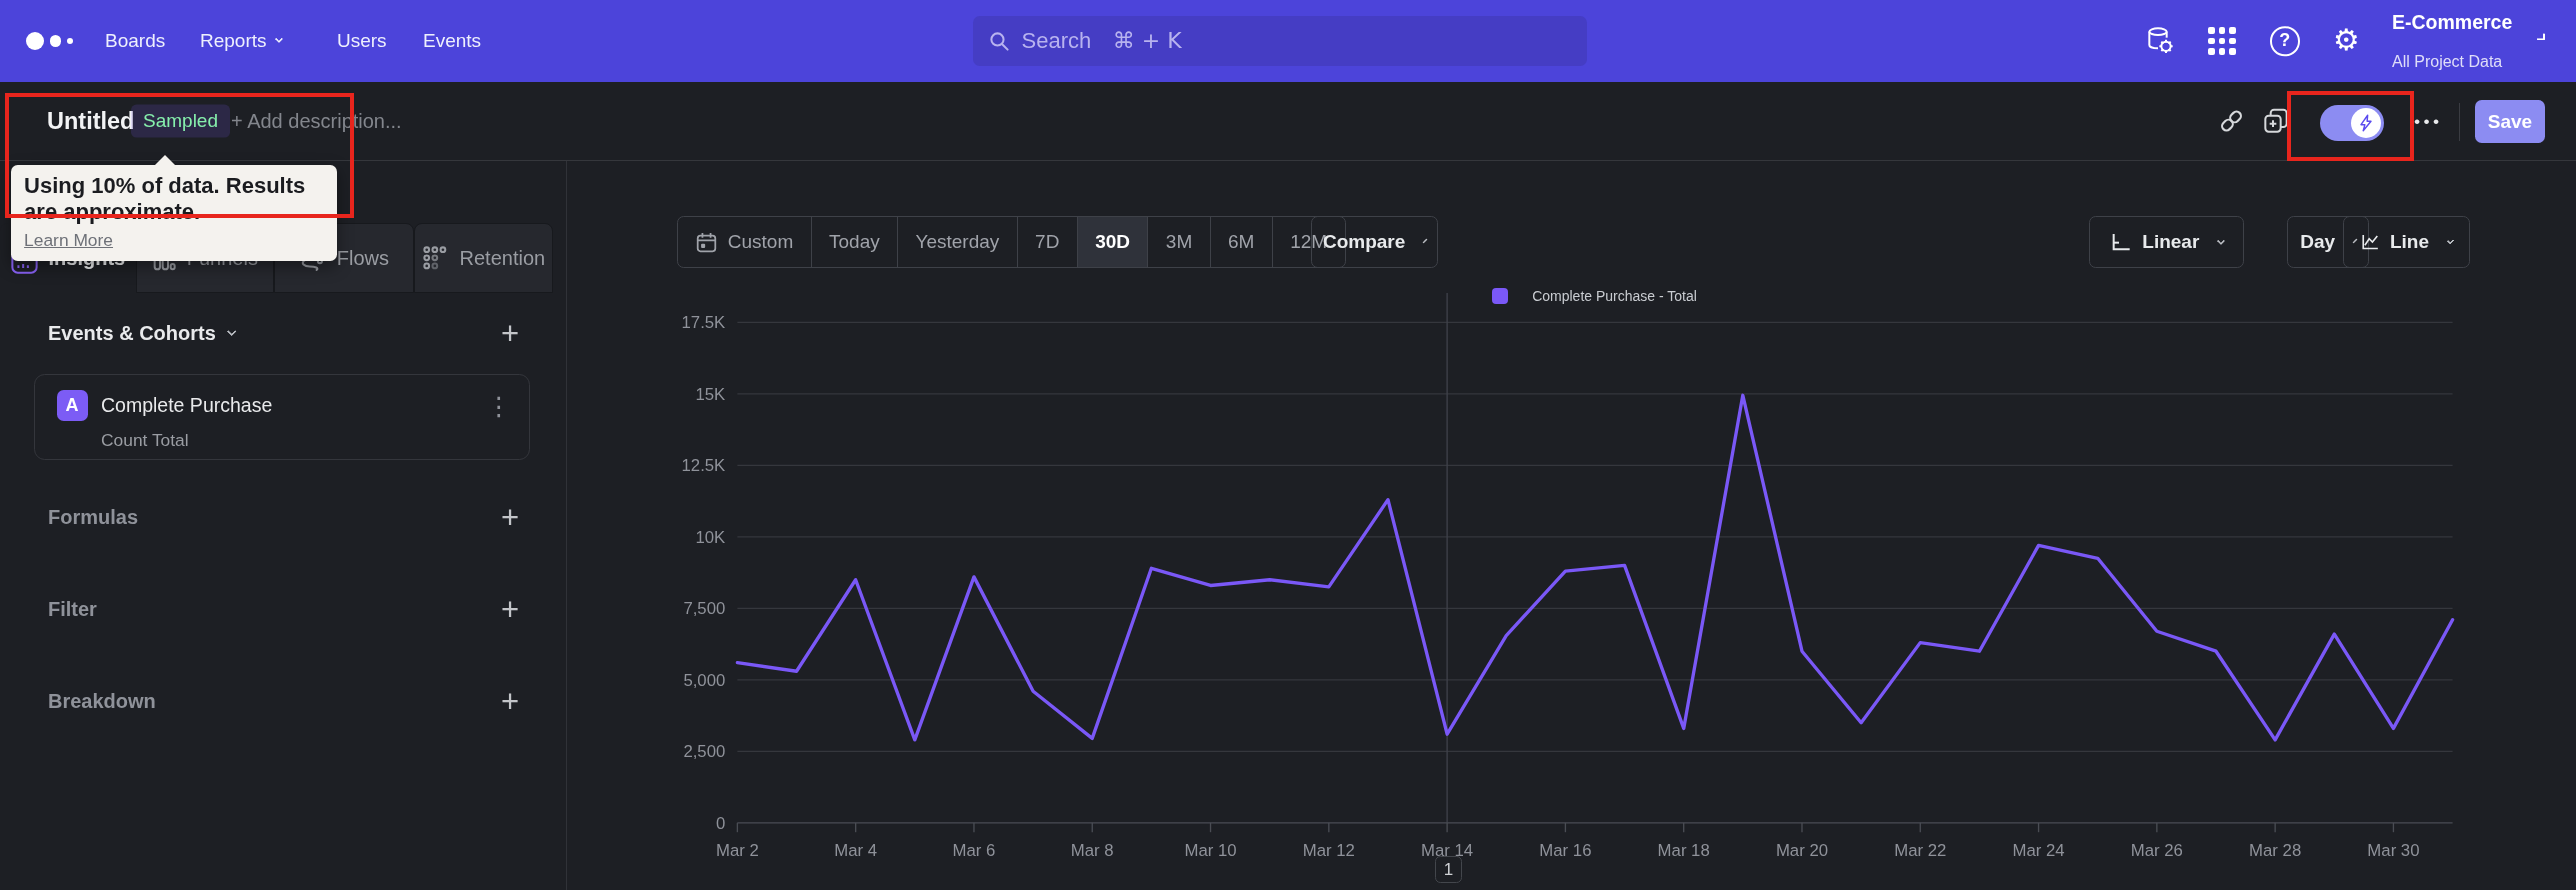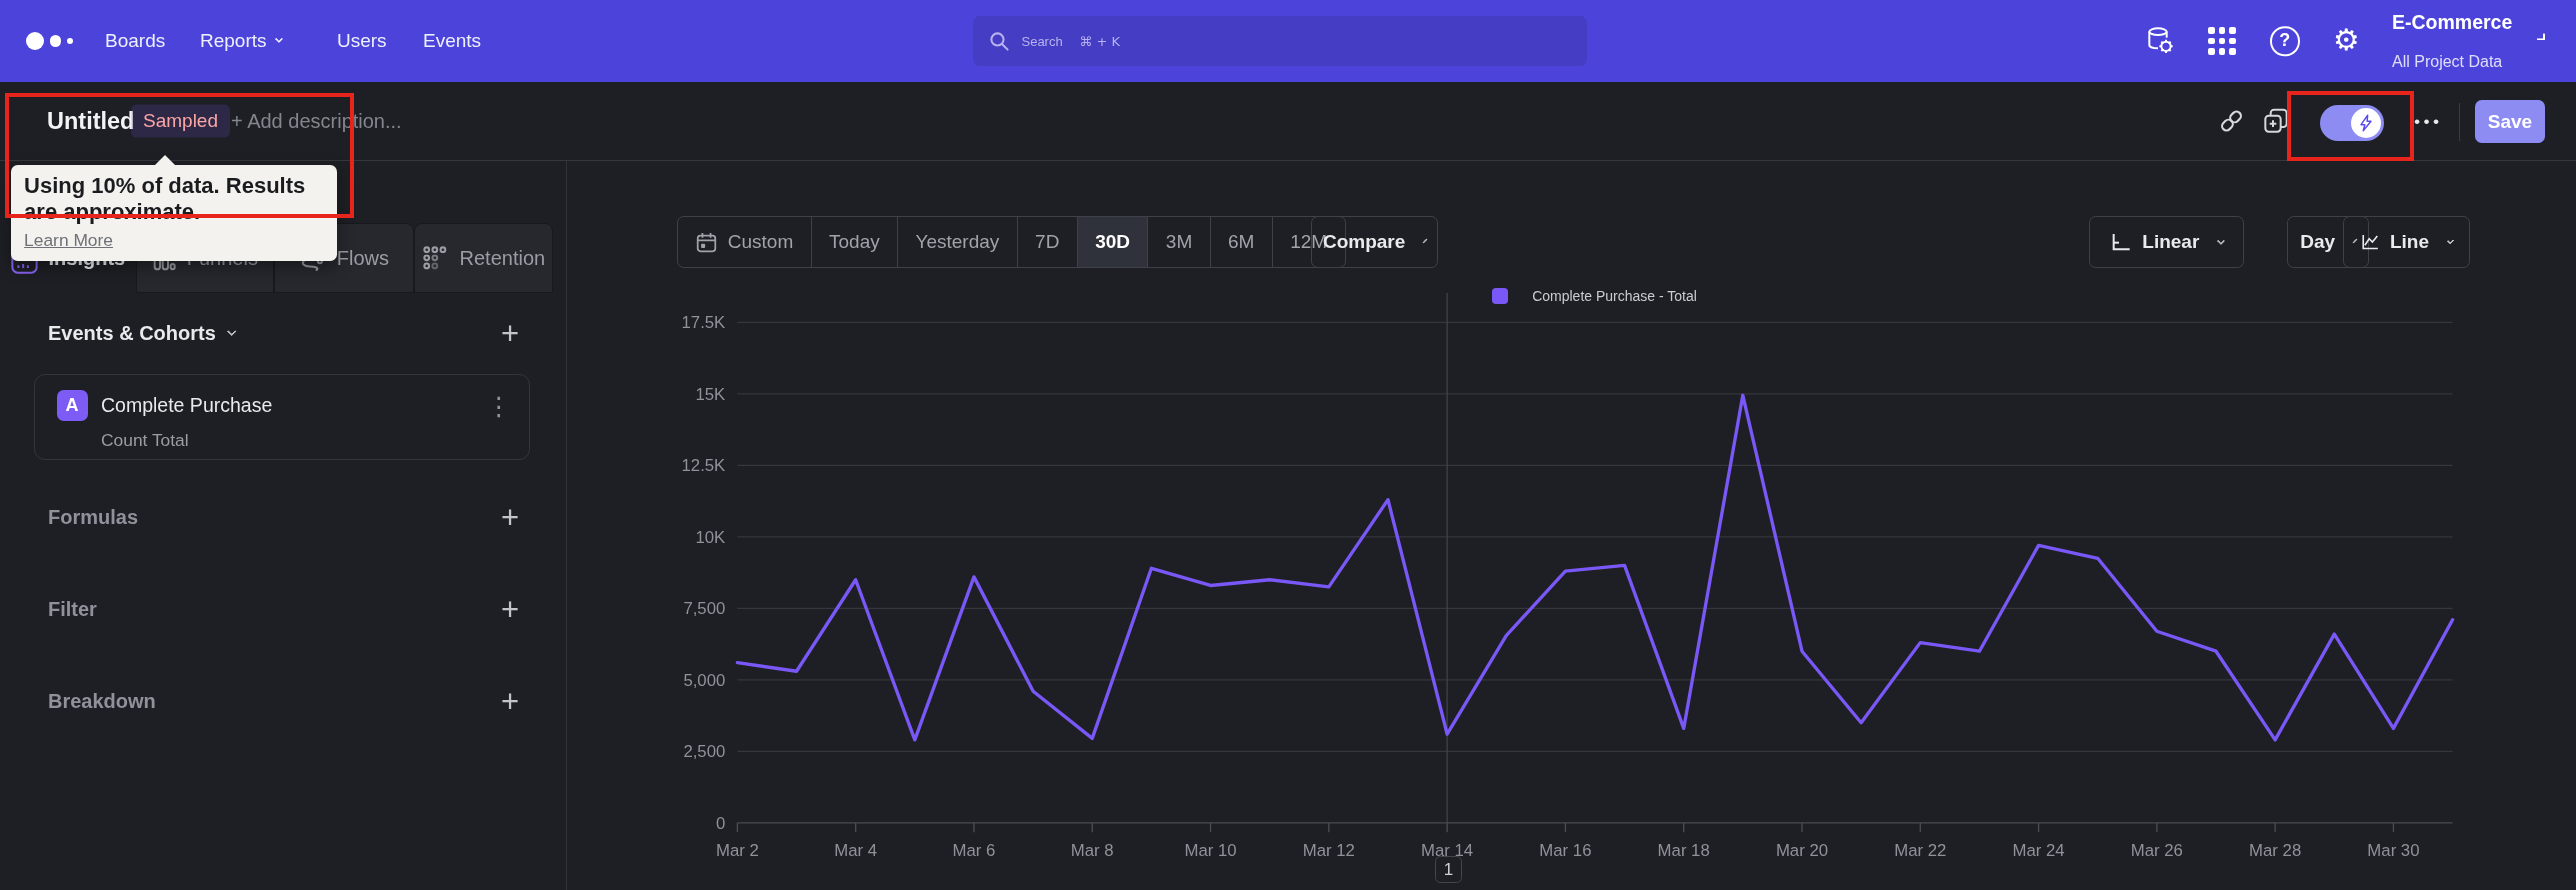--- a/index.html
+++ b/index.html
@@ -10,36 +10,36 @@
   
   #topnav { position:absolute; left:0; top:0; width:2576px; height:82px; background:#4c44da; }
   #topnav .abs { position:absolute; top:50%; transform:translateY(-50%); }
   .logo { left:25.5px; display:flex; align-items:center; gap:6px; }
   .logo i { display:block; border-radius:50%; background:#fff; }
   .logo .d1{ width:18px; height:18px; } .logo .d2{ width:11.4px;height:11.4px;} .logo .d3{ width:6px;height:6px;}
   .navlink { color:#eef0fd; font-size:19px; font-weight:500; cursor:pointer; display:flex; align-items:center; }
   .chev { display:inline-block; width:7.4px; height:7.4px; border-right:2px solid currentColor; border-bottom:2px solid currentColor; transform:rotate(45deg); border-radius:0.7px; margin-left:9.4px; margin-top:-4px; }
   .chev.sm { width:6px; height:6px; }
   #search { position:absolute; left:973px; top:16px; width:614px; height:50px; background:#453dc4; border-radius:6.7px; display:flex; align-items:center; padding-left:14.8px; color:#b8b3ef; cursor:text; }
-  #search .ph { font-size:13px; margin-left:10.7px; }
+  #search .ph { font-size:22px; margin-left:10.7px; }
   #search .kbd { font-family:"DejaVu Sans", sans-serif; margin-left:9.4px; }
   .nicon { color:#fff; display:flex; align-items:center; justify-content:center; cursor:pointer; }
   .grid9 { display:grid; grid-template-columns:repeat(3,6.7px); grid-template-rows:repeat(3,6.7px); gap:4px; }
   .grid9 b { background:#fff; border-radius:2px; }
   .helpc { width:29.5px; height:29.5px; border:2px solid #fff; border-radius:50%; color:#fff; font-size:18px; font-weight:700; display:flex; align-items:center; justify-content:center; }
   .gearg { font-family:"DejaVu Sans", sans-serif; font-size:29.5px; color:#fff; line-height:1; }
   #project { left:2392px; cursor:pointer; }
   #project .pname { color:#fff; font-size:19.5px; font-weight:700; }
   #project .pscope { color:rgba(255,255,255,.82); font-size:16px; margin-top:19px; }
 
   
   #titlebar { position:absolute; left:0; top:82px; width:2576px; height:79px; background:#1d1f24; border-bottom:0.7px solid #35373c; }
   #titlebar .abs { position:absolute; top:50%; transform:translateY(-50%); }
   #rtitle { left:47px; color:#f2f3f5; font-size:23.5px; font-weight:700; cursor:text; }
-  #badge { left:131px; background:rgba(122,88,247,0.16); color:#fca5a5; font-size:19px; padding:5.4px 12px; border-radius:5.4px; cursor:pointer; }
+  #badge { left:131px; background:rgba(122,88,247,0.16); color:#86efac; font-size:19px; padding:5.4px 12px; border-radius:5.4px; cursor:pointer; }
   #desc { left:231px; color:#83868d; font-size:20px; cursor:text; white-space:nowrap; }
   .tbicon { color:#d6d8db; cursor:pointer; }
   #toggle { position:absolute; left:2320px; top:23px; width:64px; height:36px; background:#8c8cf2; border-radius:18px; cursor:pointer; }
   #toggle .knob { position:absolute; right:3.4px; top:2.7px; width:30px; height:30px; background:#fff; border-radius:50%; display:flex; align-items:center; justify-content:center; }
   #more { left:2414px; color:#e9eaec; font-size:17.4px; letter-spacing:3.4px; cursor:pointer; }
   #vdiv { left:2459px; position:absolute; top:21px; width:1.3px; height:38px; background:#3a3c42; }
   #save { left:2475px; position:absolute; top:18px; width:70px; height:43px; background:#8c8cf2; border:none; border-radius:6.7px; color:#fff; font-size:19px; font-weight:600; font-family:inherit; cursor:pointer; }
 
   
   #tooltip { position:absolute; left:10.7px; top:165px; width:326px; background:#f4f2ee; border-radius:6.7px; padding:8px 13.4px 9.4px 13.4px; z-index:40; box-shadow:0 5.4px 16px rgba(0,0,0,.4); }

